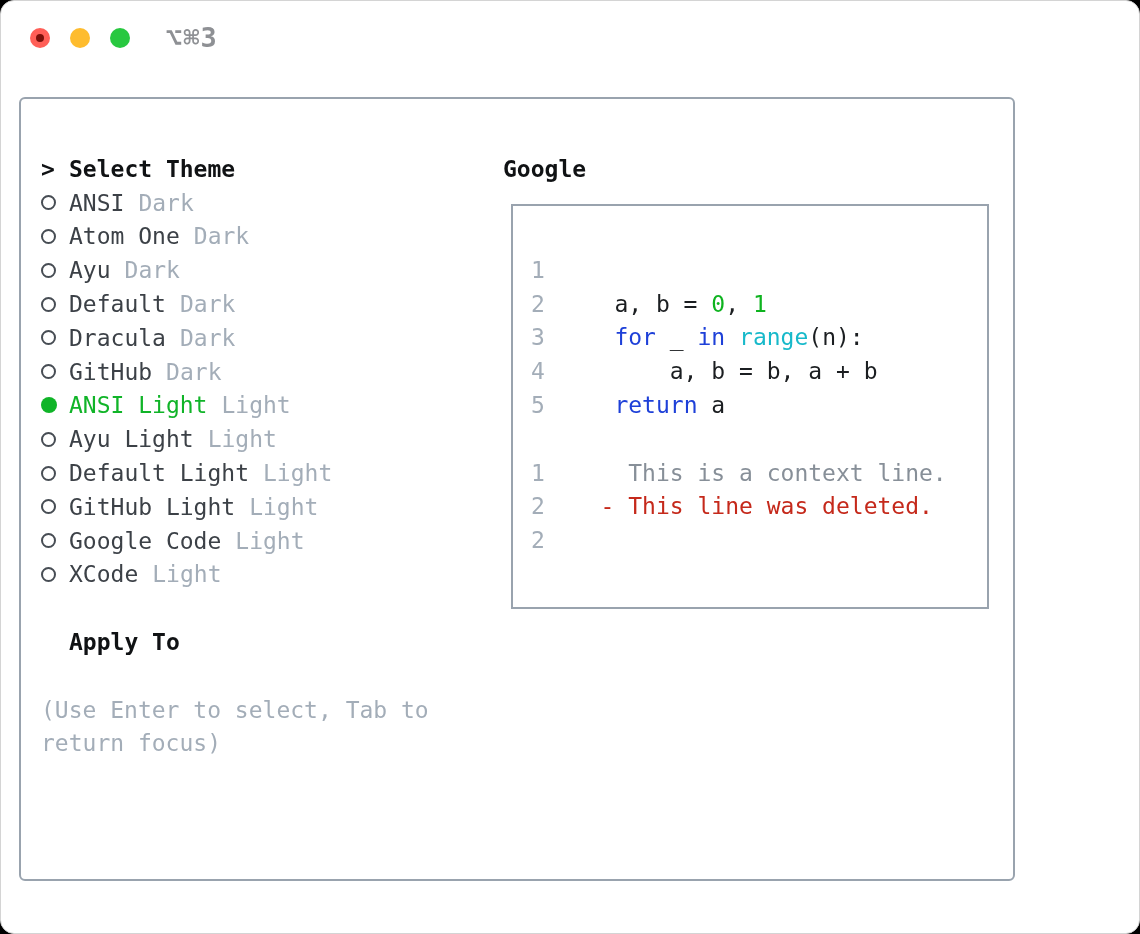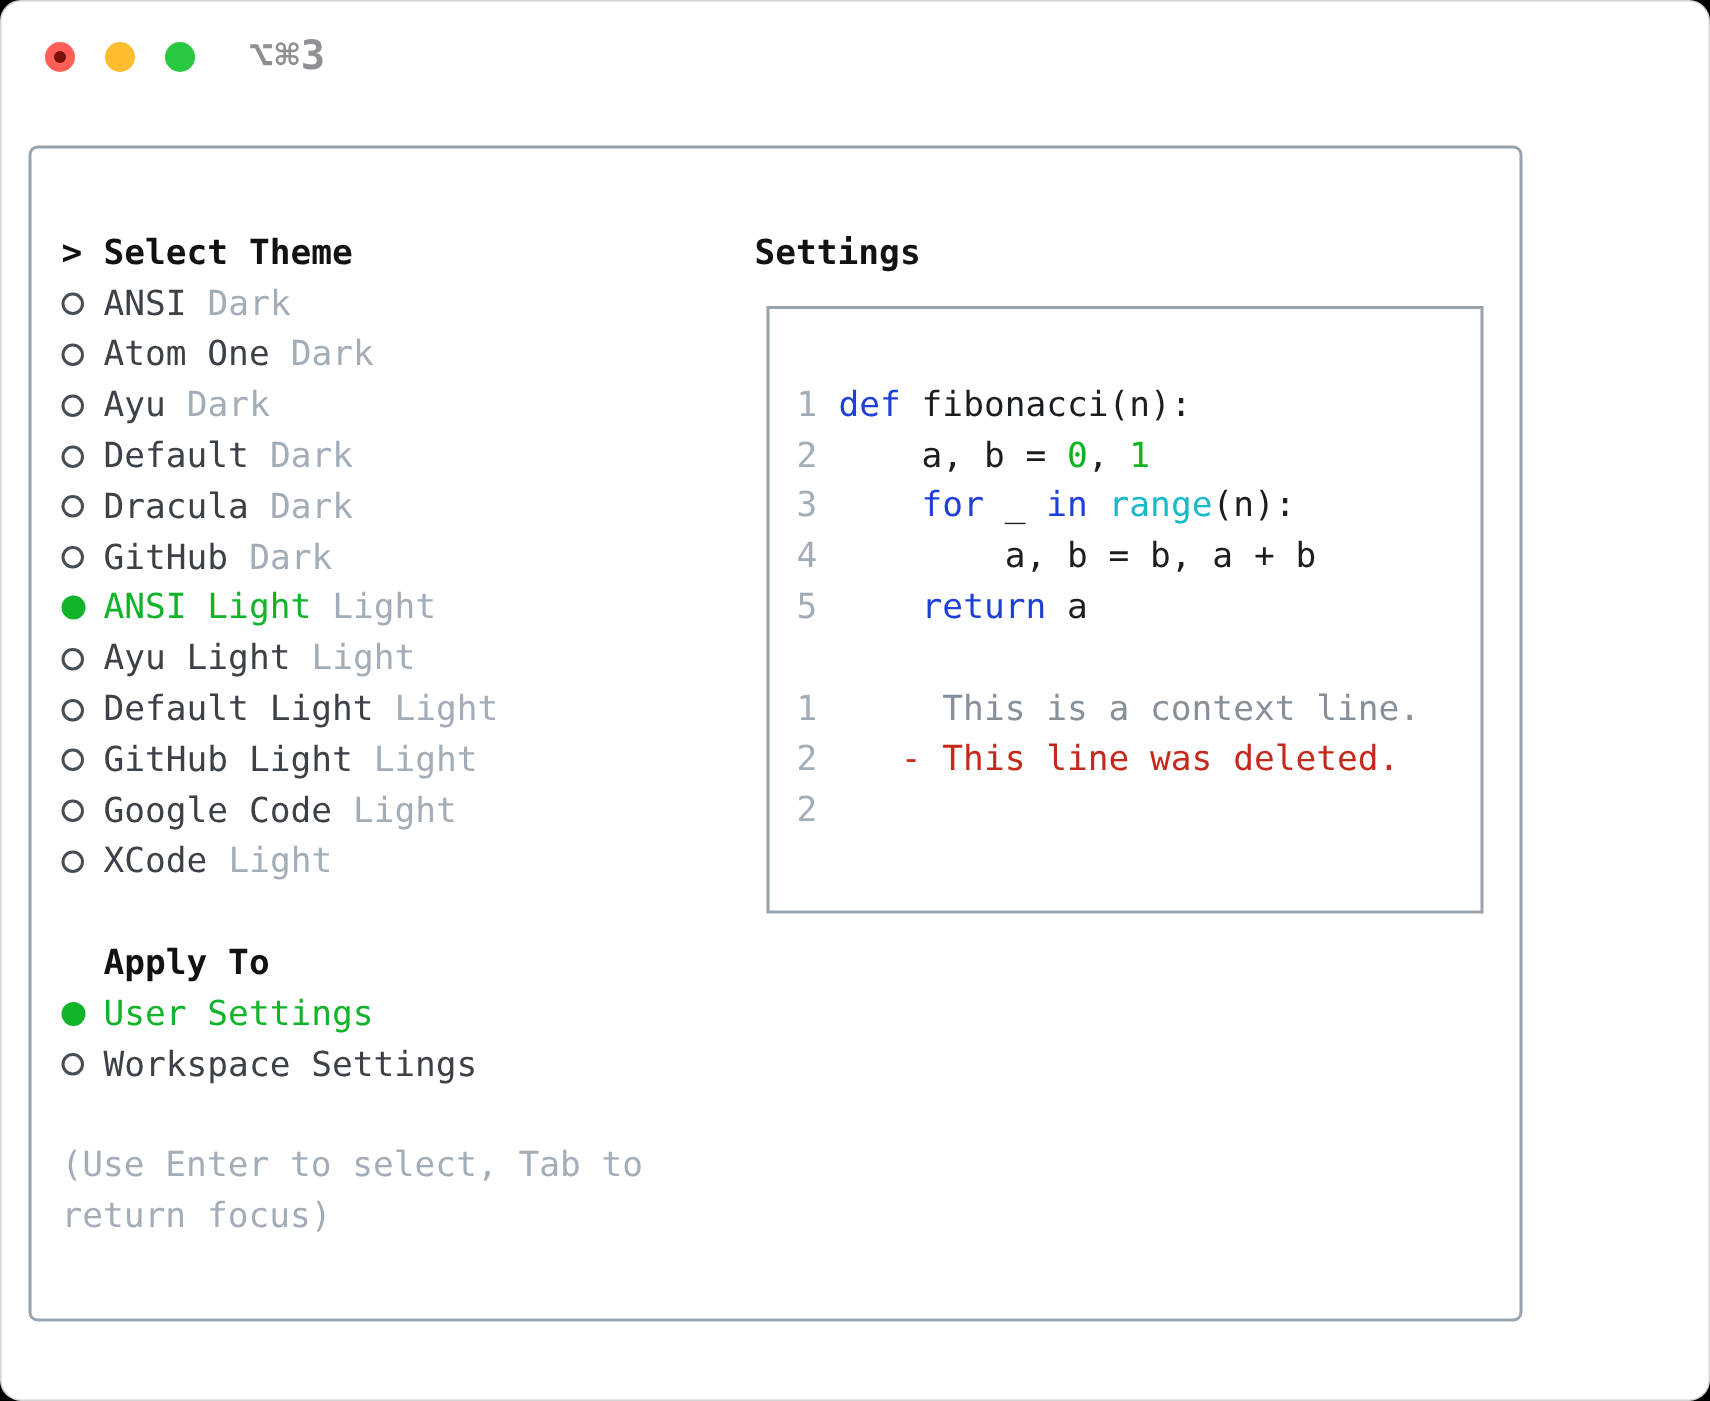--- a/index.html
+++ b/index.html
@@ -76,35 +76,31 @@
           <div class="row"><span class="gutter"><span class="radio off"></span></span><span class="name">Default Light</span><span class="tag">Light</span></div>
           <div class="row"><span class="gutter"><span class="radio off"></span></span><span class="name">GitHub Light</span><span class="tag">Light</span></div>
           <div class="row"><span class="gutter"><span class="radio off"></span></span><span class="name">Google Code</span><span class="tag">Light</span></div>
           <div class="row"><span class="gutter"><span class="radio off"></span></span><span class="name">XCode</span><span class="tag">Light</span></div>
         </div>
       <div class="row"></div>
       <div class="row">
         <span class="gutter"></span>
         <span class="heading">Apply To</span>
       </div>
-      <div id="apply-list">
-          <div class="row"><span class="gutter"><span class="radio on"></span></span><span class="name sel">User Settings</span></div>
-          <div class="row"><span class="gutter"><span class="radio off"></span></span><span class="name">Workspace Settings</span></div>
-        </div>
       <div class="row"></div>
       <div id="hint">
           <div class="row"><span class="hinttxt">(Use Enter to select, Tab to</span></div>
           <div class="row"><span class="hinttxt">return focus)</span></div>
         </div>
     </div>
 
-    <div class="preview-label heading">Settings</div>
+    <div class="preview-label heading">Google</div>
     <div class="preview-box">
       <div id="preview-lines">
-          <div class="crow"><span class="ln">1</span><span class="codetxt"><span class="tok-keyword">def</span><span class="tok-plain"> fibonacci(n):</span></span></div>
+          <div class="crow"><span class="ln">1</span></div>
           <div class="crow"><span class="ln">2</span><span class="codetxt"><span class="tok-plain">    a, b = </span><span class="tok-number">0</span><span class="tok-plain">, </span><span class="tok-number">1</span></span></div>
           <div class="crow"><span class="ln">3</span><span class="codetxt"><span class="tok-plain">    </span><span class="tok-keyword">for</span><span class="tok-plain"> _ </span><span class="tok-keyword">in</span><span class="tok-plain"> </span><span class="tok-function">range</span><span class="tok-plain">(n):</span></span></div>
           <div class="crow"><span class="ln">4</span><span class="codetxt"><span class="tok-plain">        a, b = b, a + b</span></span></div>
           <div class="crow"><span class="ln">5</span><span class="codetxt"><span class="tok-plain">    </span><span class="tok-keyword">return</span><span class="tok-plain"> a</span></span></div>
           <div class="crow"><span class="ln"></span><span class="codetxt"></span></div>
           <div class="crow"><span class="ln">1</span><span class="codetxt"><span class="tok-context">     This is a context line.</span></span></div>
           <div class="crow"><span class="ln">2</span><span class="codetxt"><span class="tok-deleted">   - This line was deleted.</span></span></div>
           <div class="crow"><span class="ln">2</span></div>
         </div>
     </div>

